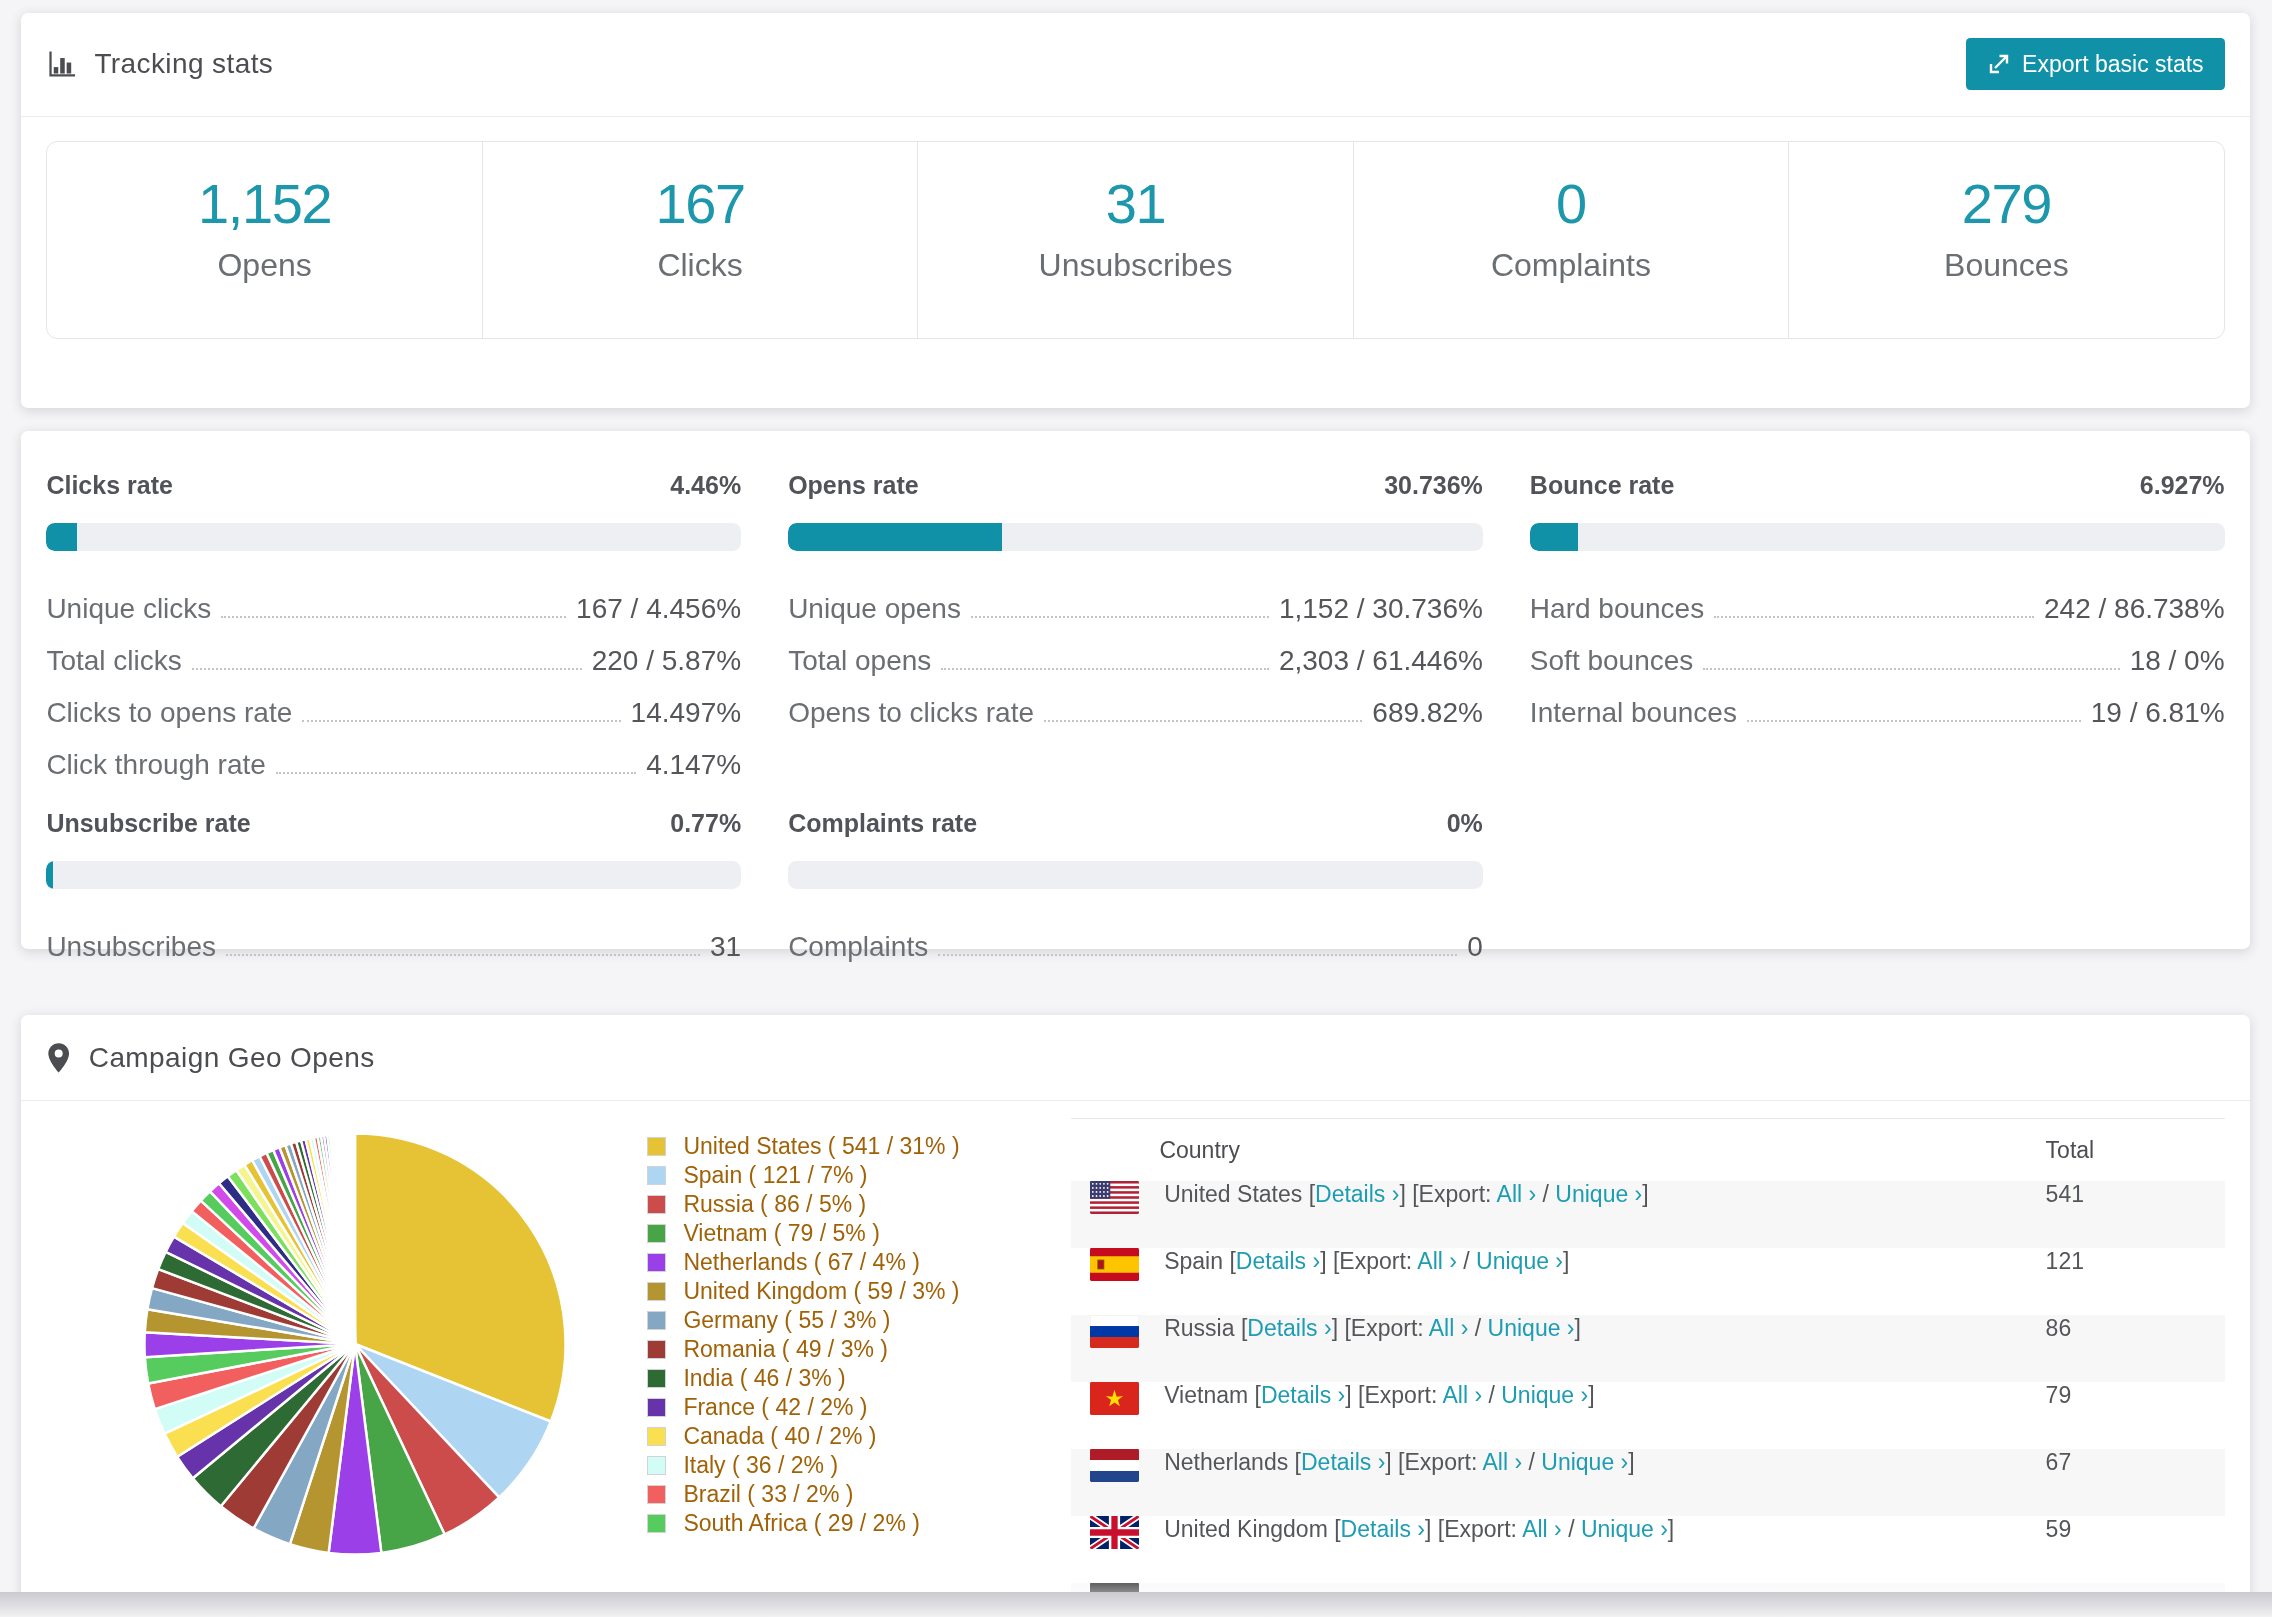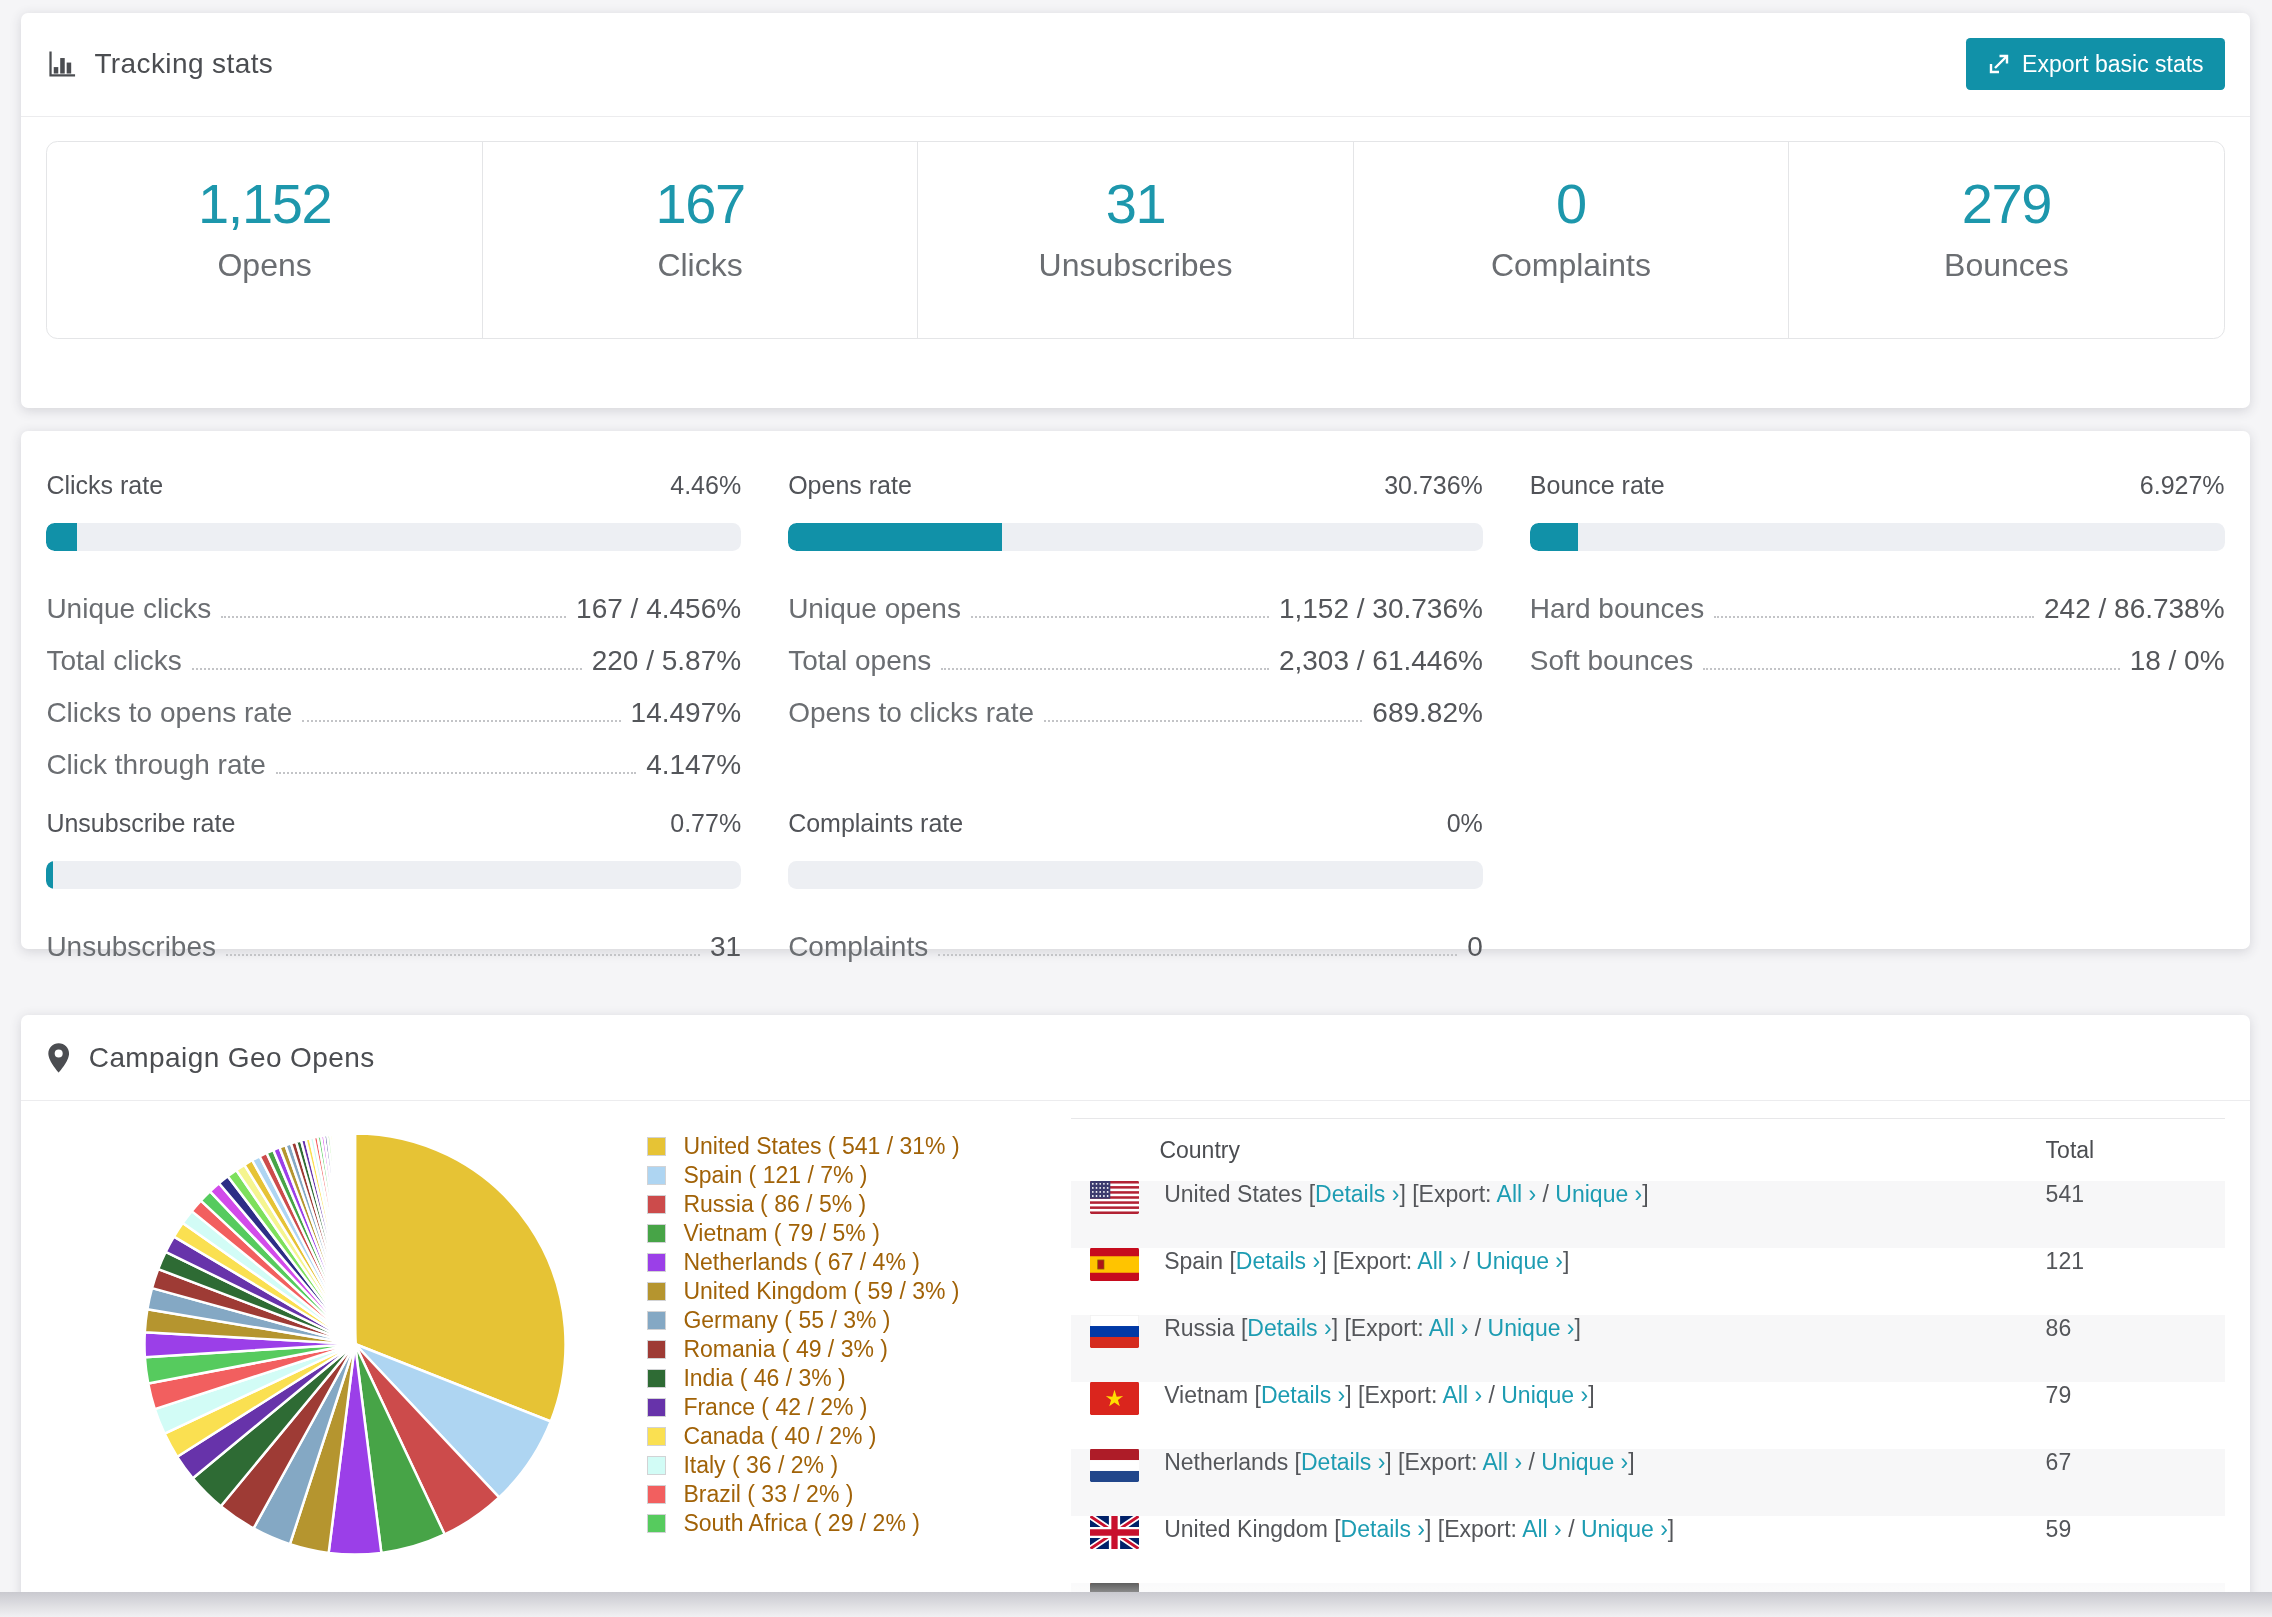--- a/index.html
+++ b/index.html
@@ -26,21 +26,21 @@
 
   .summary-box{margin:24px 25.4px;height:196px;border:1.4px solid #e4e5e7;border-radius:11.3px;display:flex}
   .stat-cell{flex:1;display:flex;flex-direction:column;justify-content:center;align-items:center;
     border-left:1.4px solid #e4e5e7;padding-bottom:24px}
   .stat-cell:first-child{border-left:none}
   .stat-value{font-size:56px;font-weight:normal;color:#1d97ac;letter-spacing:-1.4px}
   .stat-label{font-size:32px;color:#6b6e72;margin-top:11.3px}
 
   .rates-grid{display:grid;grid-template-columns:1fr 1fr 1fr;column-gap:47px;row-gap:18.4px;padding:40px 25.4px 0}
   .rate-head{display:flex;justify-content:space-between;align-items:baseline;
-    font-size:25px;font-weight:normal;color:#515358;margin-bottom:22.6px}
+    font-size:25px;font-weight:bold;color:#515358;margin-bottom:22.6px}
   .bar-track{height:28px;background:#edeff3;border-radius:8.5px;overflow:hidden;margin-bottom:28px}
   .bar-fill{height:100%;background:#1191a8;border-radius:8.5px 0 0 8.5px}
   .rate-rows{padding-top:4.2px}
   .rate-row{display:flex;align-items:baseline;font-size:28px;color:#6b6e72;padding:10px 0}
   .leader{flex:1;border-bottom:2.8px dotted #c3c4c7;margin:0 10px 5px;min-width:21px}
   .rate-row .val{color:#54565a;white-space:nowrap}
 
   .geo-content{display:flex;align-items:flex-start;padding:17px 25.4px 0}
   #pie-wrap{flex:none;margin:7px 0 0 90px;width:438px;height:438px}
   .legend{list-style:none;margin:14px 0 0 73px;padding:0;width:332px;flex:none}
@@ -184,20 +184,25 @@
         <div class="rate-rows">
           <div class="rate-row">
             <span>Hard bounces</span>
             <span class="leader"></span>
             <span class="val">242 / 86.738%</span>
           </div>
           <div class="rate-row">
             <span>Soft bounces</span>
             <span class="leader"></span>
             <span class="val">18 / 0%</span>
+          </div>
+          <div class="rate-row">
+            <span>Internal bounces</span>
+            <span class="leader"></span>
+            <span class="val">19 / 6.81%</span>
           </div>
         </div>
       </div>
       <div class="rate-block">
         <div class="rate-head">
           <span>Unsubscribe rate</span>
           <span>0.77%</span>
         </div>
         <div class="bar-track">
           <div class="bar-fill" style="width: 0.77%; min-width: 7px;"></div>

